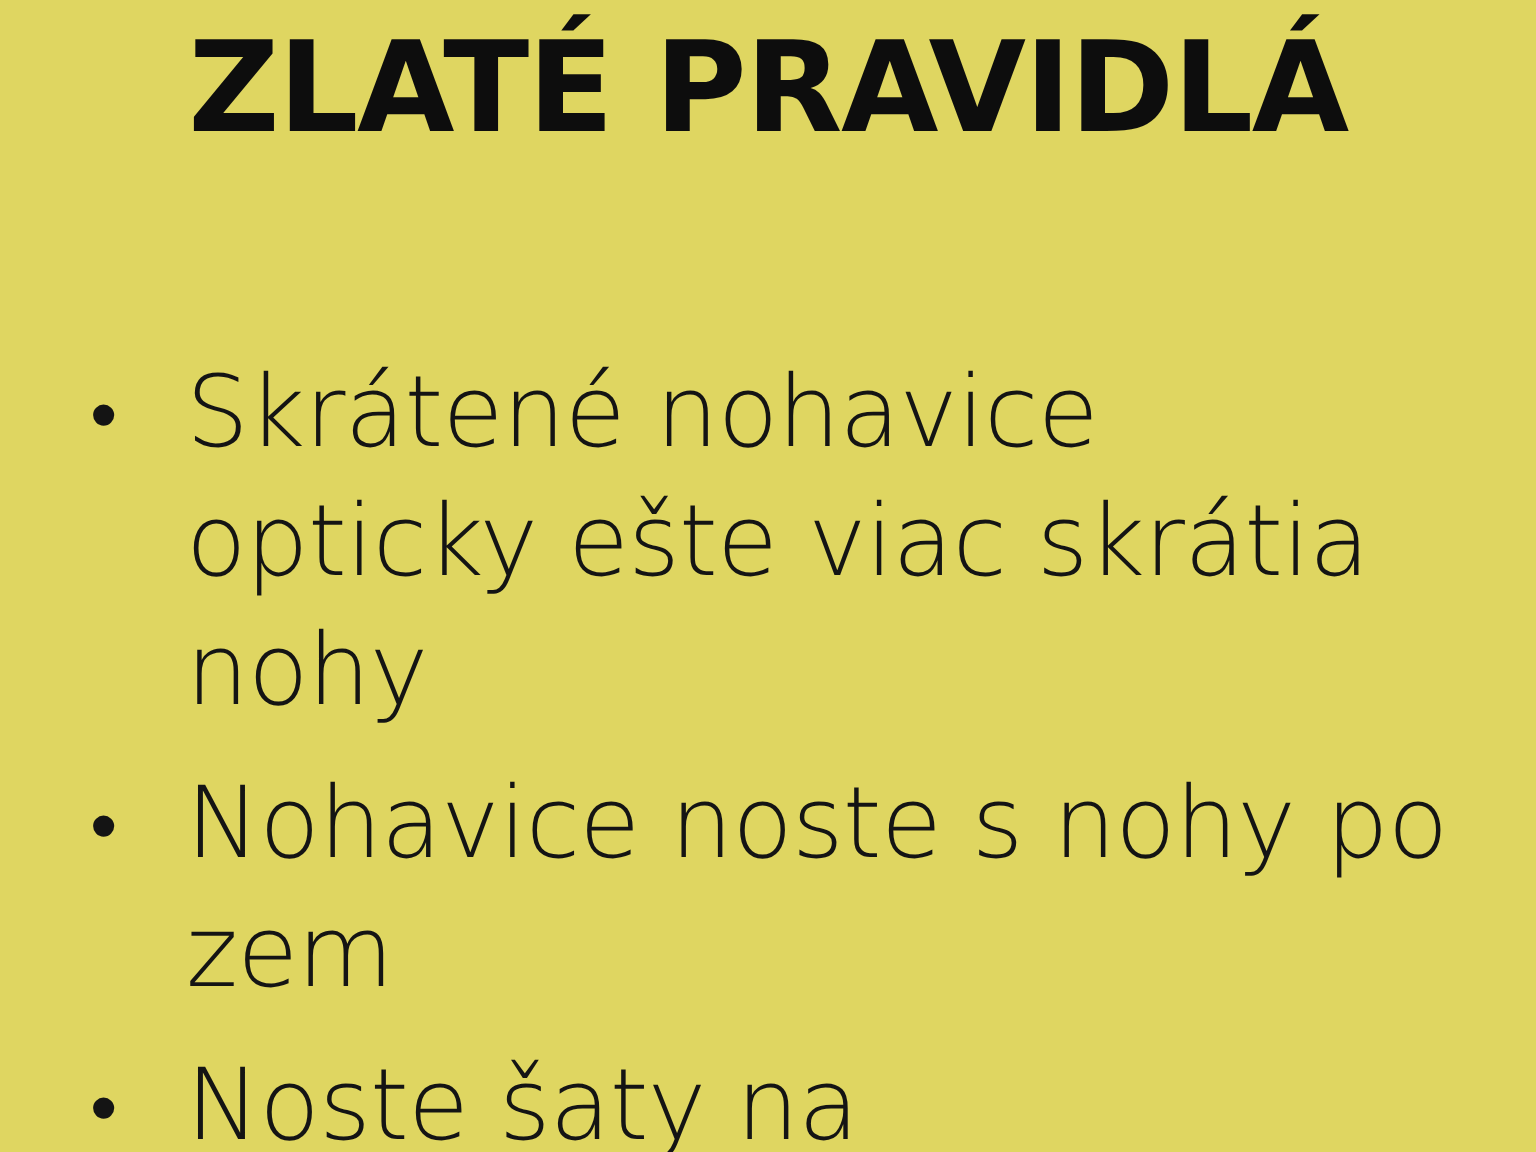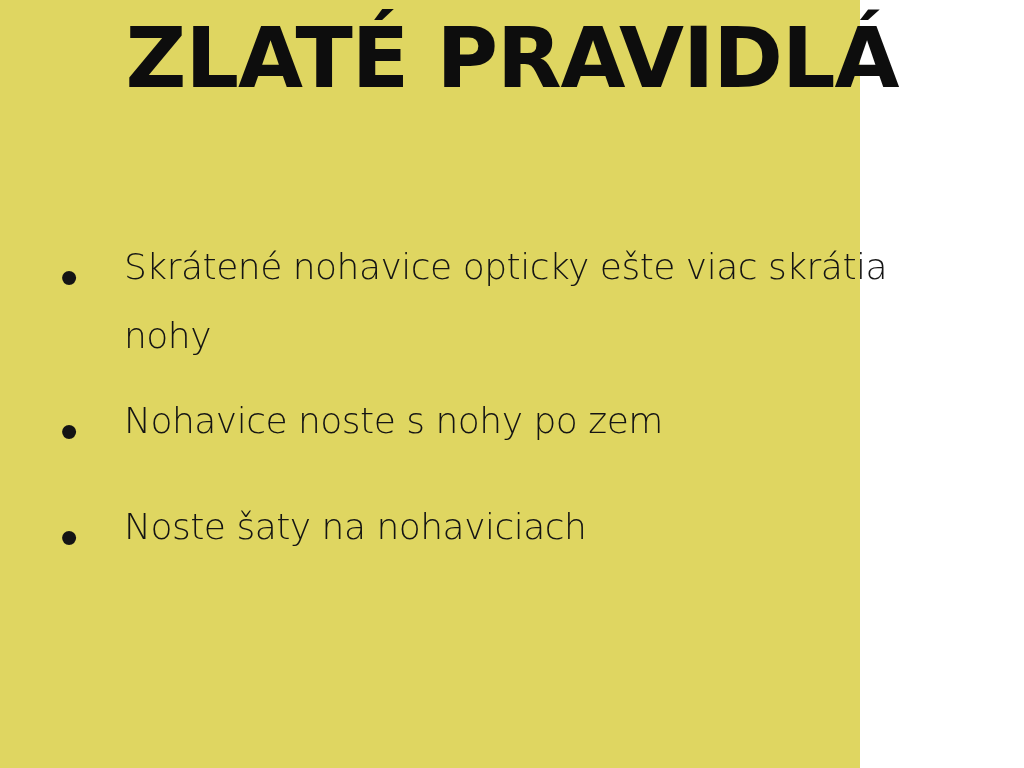--- a/index.html
+++ b/index.html
@@ -7,21 +7,21 @@
     padding: 0;
   }
   body {
     width: 1024px;
     height: 768px;
     overflow: hidden;
     font-family: "Liberation Sans", sans-serif;
   }
   .slide {
     position: relative;
-    width: 860px;
+    width: 1024px;
     height: 768px;
     background: #dfd661;
     box-sizing: border-box;
   }
   .slide-title {
     position: absolute;
     top: 16px;
     left: 0;
     width: 1024px;
     text-align: center;
@@ -54,22 +54,22 @@
     line-height: 90px;
     color: #141414;
     text-align: left;
     padding-left: 12px;
     box-sizing: border-box;
   }
   .bullet-text {
     flex: 1 1 auto;
     font-family: "DejaVu Sans", "Liberation Sans", sans-serif;
     font-weight: 300;
-    font-size: 36px;
-    line-height: 69px;
+    font-size: 66px;
+    line-height: 86px;
     color: #141414;
     letter-spacing: -0.5px;
   }
 </style>
 </head>
 <body>
 
 <div class="slide">
 
   <div class="slide-title">ZLATÉ PRAVIDLÁ</div>

